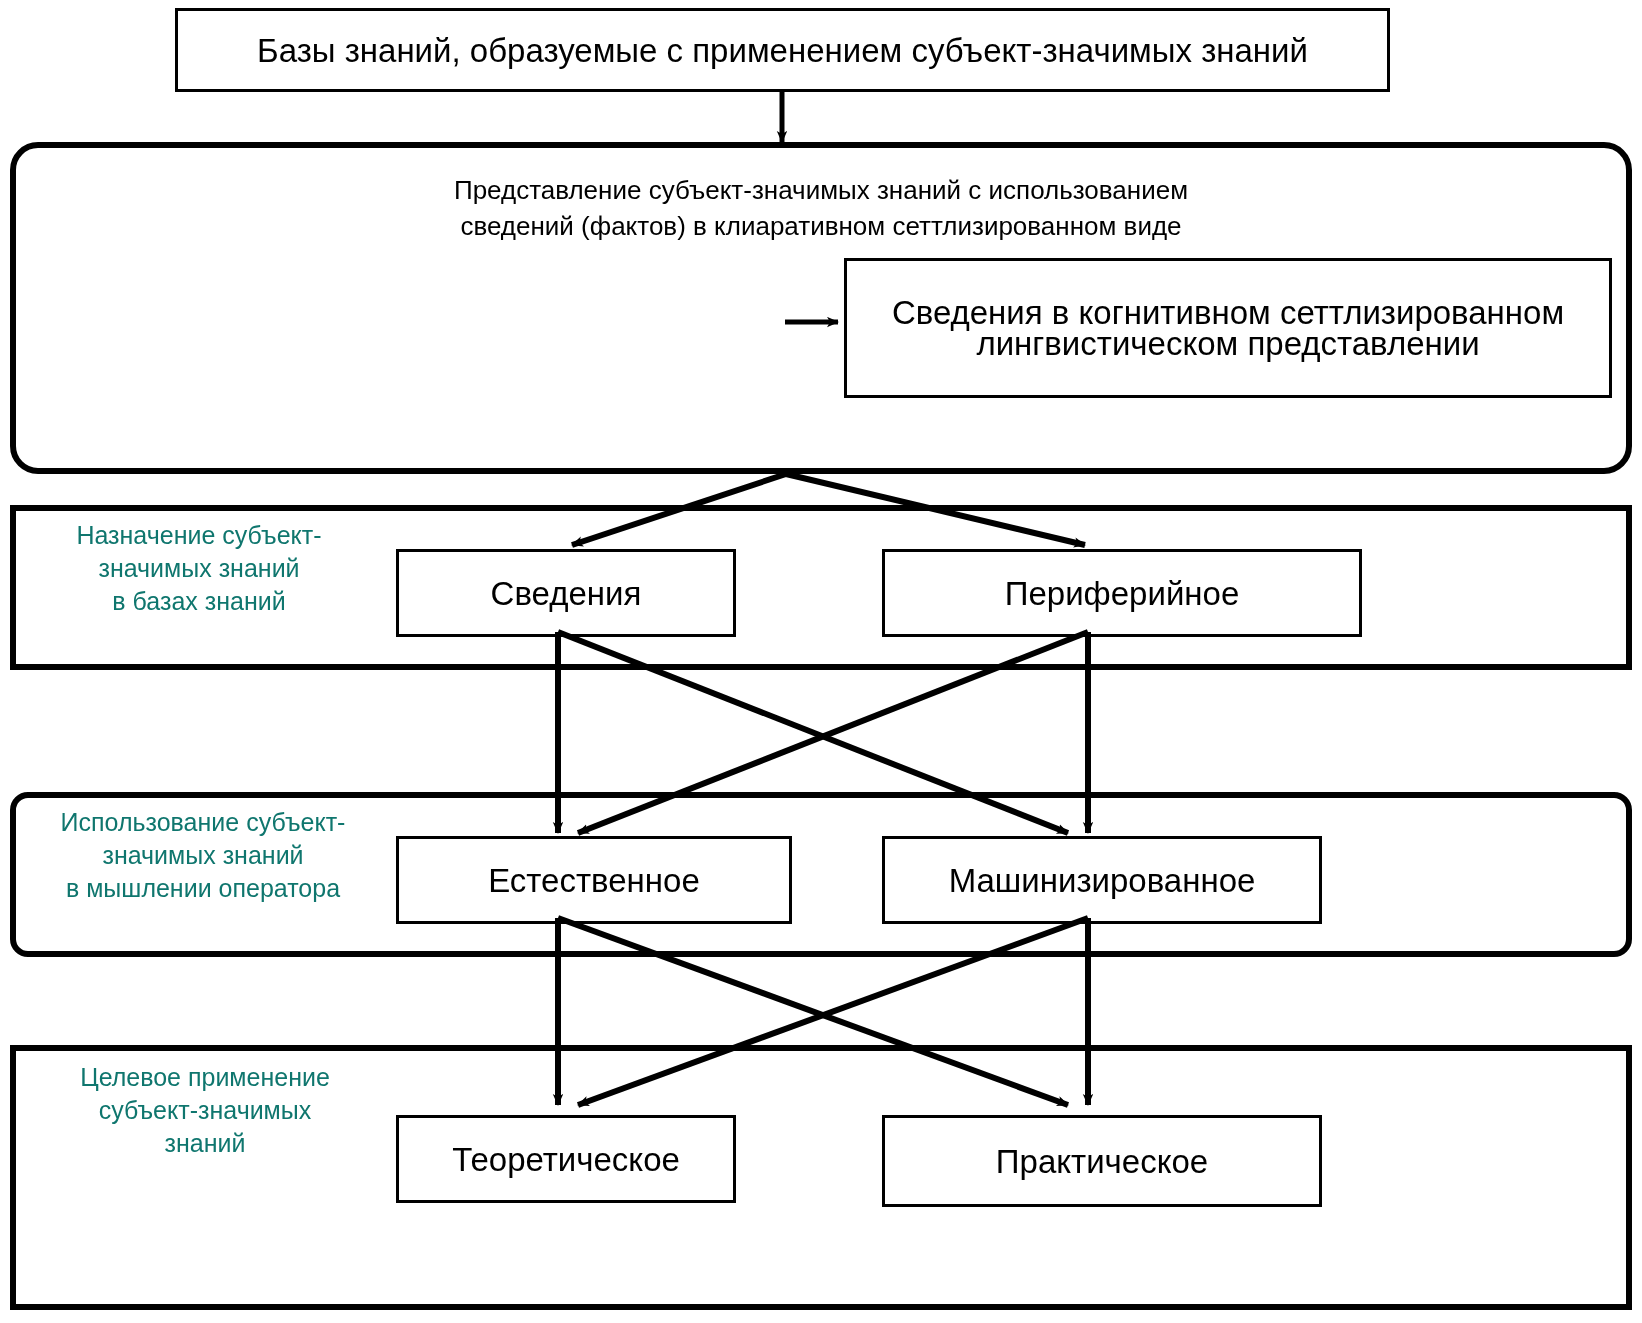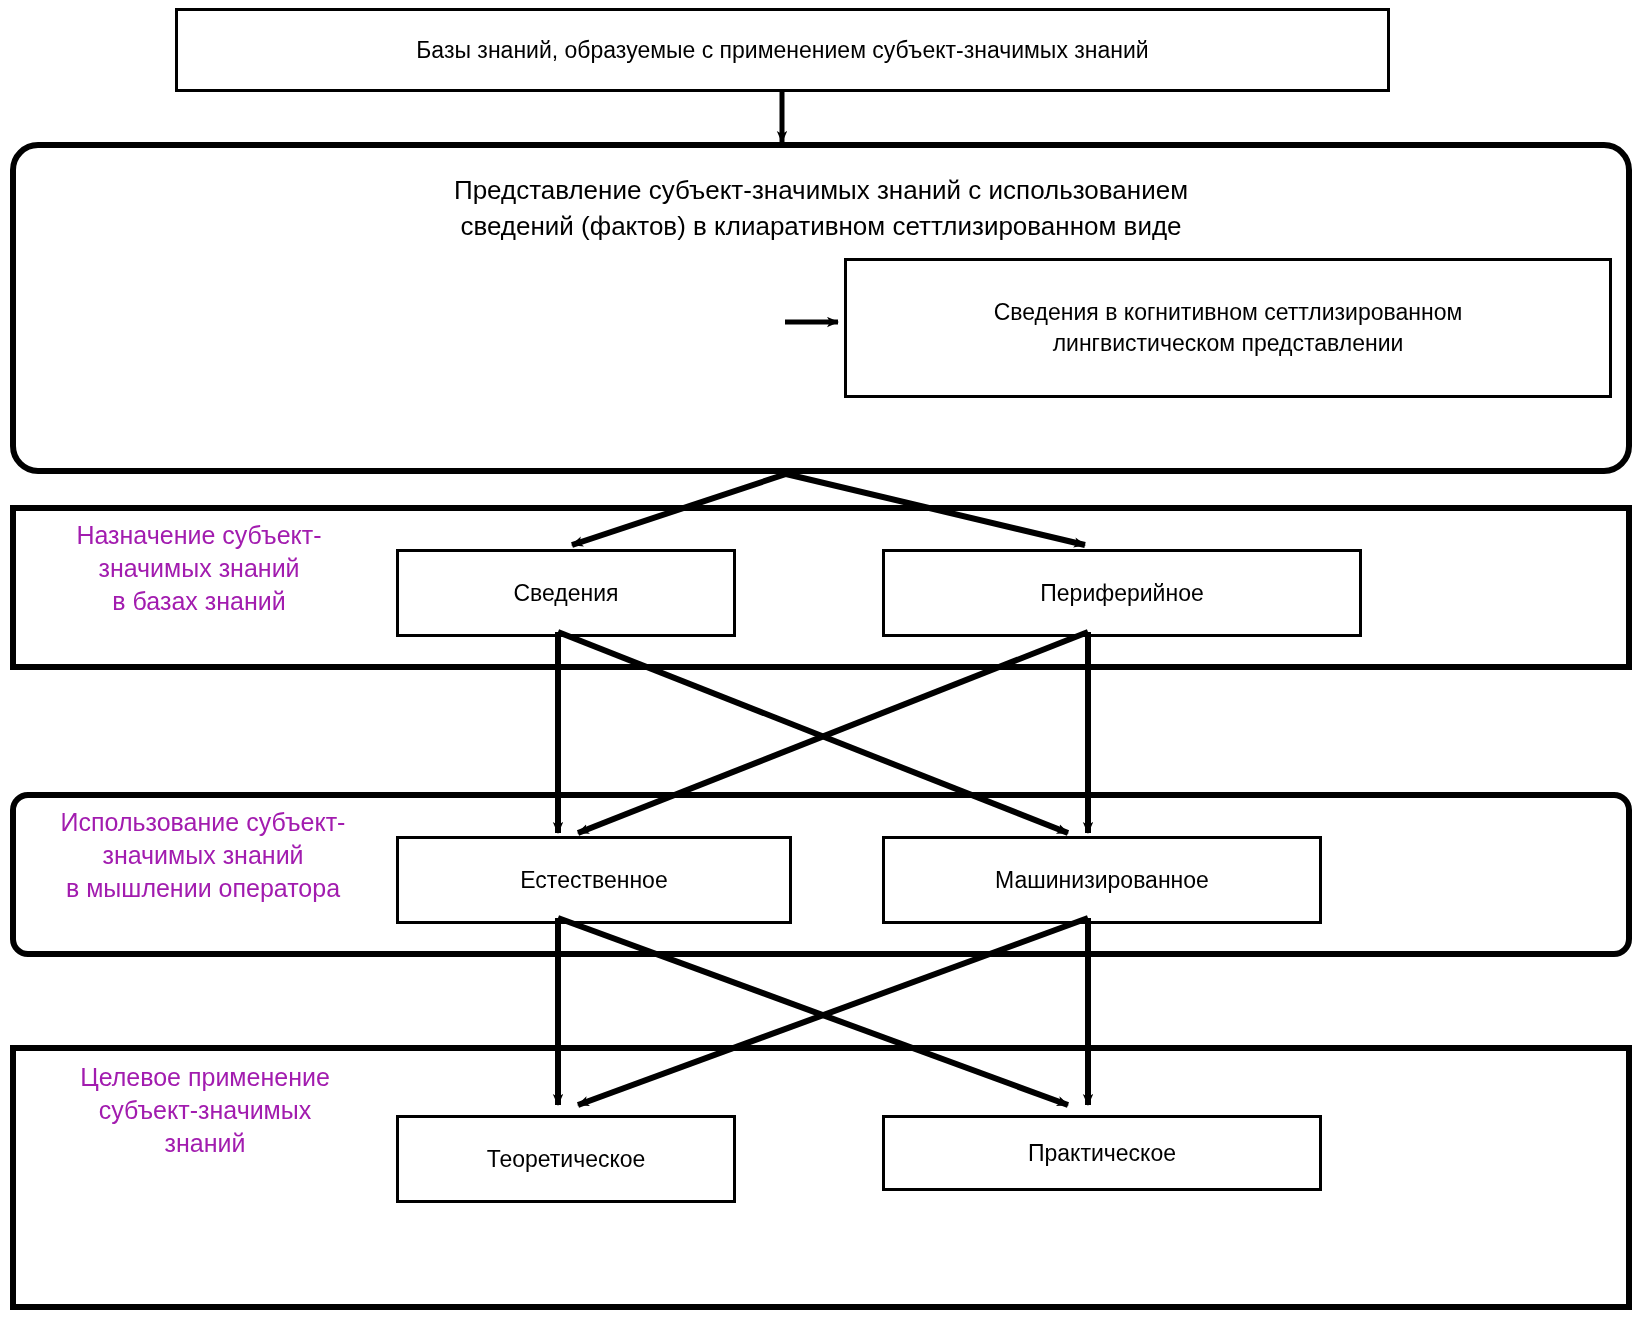--- a/index.html
+++ b/index.html
@@ -1,24 +1,24 @@
 <!DOCTYPE html>
 <html><head>
 <meta charset="utf-8">
 <style>
   html,body{margin:0;padding:0;background:#ffffff;}
   body{width:1642px;height:1323px;font-family:"Liberation Sans","DejaVu Sans",sans-serif;}
   #diagram-root{position:relative;width:1642px;height:1323px;overflow:hidden;background:#fff;}
   svg.layer{position:absolute;left:0;top:0;width:1642px;height:1323px;}
   .node{position:absolute;box-sizing:border-box;background:transparent;display:flex;
         align-items:center;justify-content:center;text-align:center;}
-  .node .lbl{font-size:23px;line-height:31px;color:#000;white-space:pre-line;font-weight:400;}
+  .node .lbl{font-size:33px;line-height:31px;color:#000;white-space:pre-line;font-weight:400;}
   .thin{border:3px solid #000;}
   .thick{border:6px solid #000;}
-  .group-caption{position:absolute;text-align:center;color:#a21caf;font-size:25px;line-height:33px;
+  .group-caption{position:absolute;text-align:center;color:#0f766e;font-size:25px;line-height:33px;
         white-space:pre-line;}
   .hdr{position:absolute;text-align:center;color:#000;font-size:26px;line-height:36px;
         white-space:pre-line;width:100%;}
 </style>
 </head>
 <body>
 
 <div id="diagram-root">
 
   <svg class="layer" viewBox="0 0 1642 1323" preserveAspectRatio="none">
@@ -91,18 +91,18 @@
 
   <div class="node thick" style="left:10px;top:1045px;width:1622px;height:265px;display:block;">
     <div class="group-caption" style="left:24px;top:10px;width:330px;">Целевое применение
 субъект-значимых
 знаний</div>
 
     <div class="node thin" style="left:380px;top:64px;width:340px;height:88px;">
       <div class="lbl">Теоретическое</div>
     </div>
 
-    <div class="node thin" style="left:866px;top:64px;width:440px;height:76px;">
+    <div class="node thin" style="left:866px;top:64px;width:440px;height:92px;">
       <div class="lbl">Практическое</div>
     </div>
   </div>
 
 </div>
 
 </body></html>

